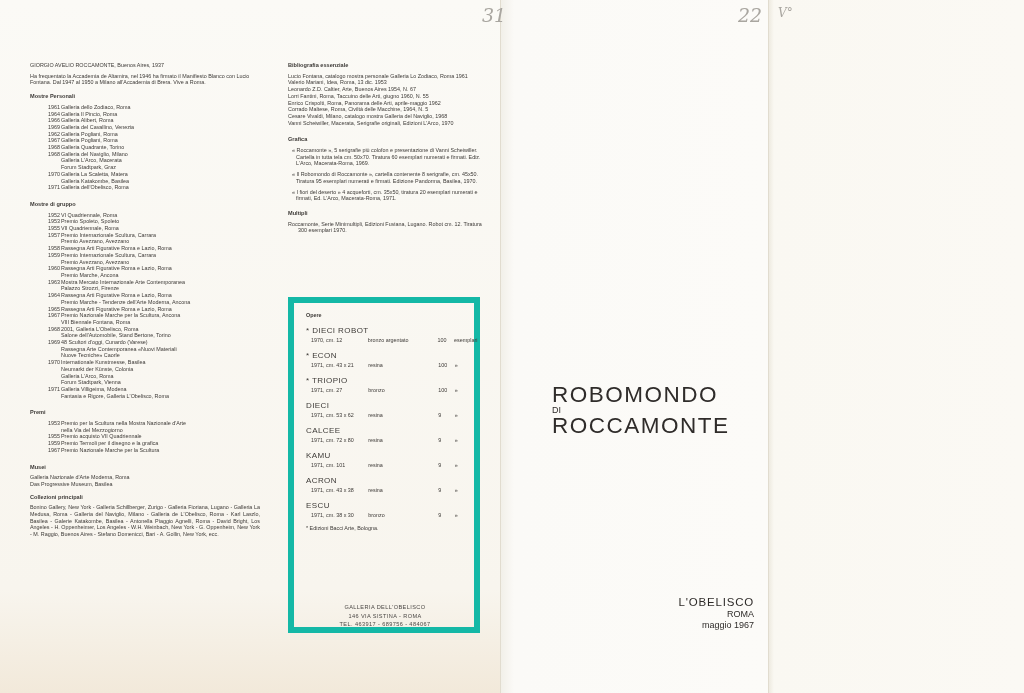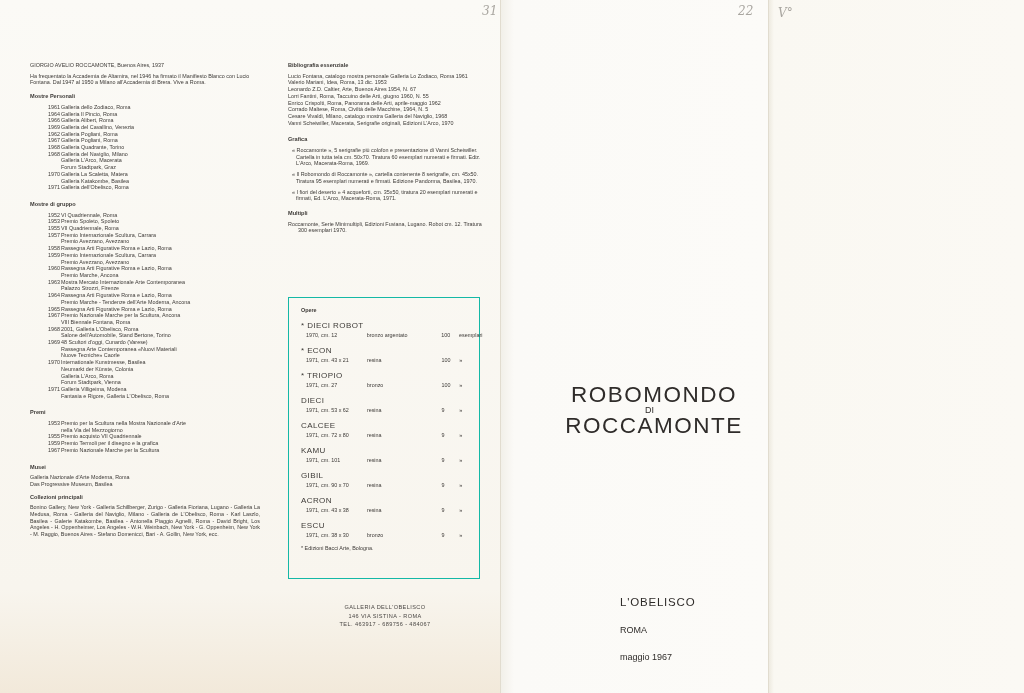--- a/index.html
+++ b/index.html
@@ -6,53 +6,53 @@
   body {
     width:1024px; height:693px; overflow:hidden; position:relative;
     background:#f7f4ec;
     font-family:"Liberation Sans", sans-serif; color:#3a3734;
   }
   .sheet { position:absolute; top:0; bottom:0; }
   .sheet-left { left:0; width:500px; background:linear-gradient(180deg,#fbfaf6 0%,#f8f5ee 85%,#f2e9da 100%); }
   .sheet-mid { left:500px; width:268px; background:linear-gradient(90deg,#f1efe8 0px,#fbfaf7 14px,#fcfbf8 100%); }
   .sheet-right { left:768px; width:256px; background:linear-gradient(90deg,#ece8dd 0px,#faf8f2 6px,#fbf9f4 100%); }
   .fold-line { position:absolute; top:0; bottom:0; width:1px; background:#e1dccf; }
-  .handnote { position:absolute; font-family:"DejaVu Serif", serif; color:#a9a6a0; font-size:12px; font-style:italic; }
+  .handnote { position:absolute; font-family:"DejaVu Serif", serif; color:#a9a6a0; font-size:19px; font-style:italic; }
 
   .col { position:absolute; font-size:5.4px; line-height:6.7px; color:#3d3a37; }
   .col-1 { left:30px; top:62px; width:230px; }
   .col-2 { left:288px; top:62px; width:200px; }
   .head { font-weight:bold; margin:7px 0 4px 0; font-size:5.6px; }
   .para { margin:0 0 2px 0; }
   .entry { display:flex; margin-left:18px; }
   .yr { width:13px; flex:0 0 13px; }
   .entry-text { flex:1; }
   .bib { padding-left:10px; text-indent:-10px; }
   .bul { margin-bottom:4px; padding-left:8px; text-indent:-4px; }
 
   .opere-box {
-    position:absolute; left:288px; top:297px; width:192px; height:282px;
-    border:1px solid #14b8a6; box-sizing:border-box; padding:9px 10px 0 12px;
+    position:absolute; left:288px; top:297px; width:192px; height:336px;
+    border:6px solid #14b8a6; box-sizing:border-box; padding:9px 10px 0 12px;
     font-size:5.4px; color:#3d3a37;
   }
   .opere-title { font-weight:bold; margin-bottom:7px; }
   .work { margin-bottom:6px; }
   .work-name { font-size:8px; letter-spacing:0.4px; line-height:11px; }
   .work-detail { display:flex; margin-left:5px; line-height:8px; }
   .wd-a { width:62px; } .wd-b { width:76px; } .wd-c { width:18px; } .wd-d { width:10px; }
   .opere-note { margin-top:2px; }
 
   .gallery-foot { position:absolute; left:300px; top:603px; width:170px; text-align:center; font-size:5.6px; line-height:8.5px; letter-spacing:0.4px; color:#4a4744; }
 
-  .title-block { position:absolute; left:552px; top:384px; width:204px; text-align:center; color:#2f2c2a; }
+  .title-block { position:absolute; left:552px; top:384px; width:204px; text-align:left; color:#2f2c2a; }
   .title-line { font-size:22.5px; letter-spacing:1.5px; line-height:22px; }
   .title-di { font-size:9px; line-height:9px; margin-right:9px; }
-  .pub-block { position:absolute; left:620px; top:595px; width:134px; text-align:left; color:#2f2c2a; line-height:11px; }
+  .pub-block { position:absolute; left:620px; top:595px; width:134px; text-align:right; color:#2f2c2a; line-height:11px; }
   .pub-name { font-size:11.5px; letter-spacing:0.8px; line-height:14px; }
-  .pub-sm { font-size:9px;margin-top:16px; }
+  .pub-sm { font-size:9px; }
 </style>
 </head>
 <body>
 
 <div class="sheet sheet-left"></div>
 <div class="sheet sheet-mid"></div>
 <div class="sheet sheet-right"></div>
 <div class="fold-line" style="left:500px"></div>
 <div class="fold-line" style="left:768px"></div>
 
@@ -350,29 +350,20 @@
       <div class="work">
         <div class="work-name">KAMU</div>
         <div class="work-detail">
           <span class="wd-a">1971, cm. 101</span>
           <span class="wd-b">resina</span>
           <span class="wd-c">9</span>
           <span class="wd-d">»</span>
         </div>
       </div>
       <div class="work">
-        <div class="work-name">GIBIL</div>
-        <div class="work-detail">
-          <span class="wd-a">1971, cm. 90 x 70</span>
-          <span class="wd-b">resina</span>
-          <span class="wd-c">9</span>
-          <span class="wd-d">»</span>
-        </div>
-      </div>
-      <div class="work">
         <div class="work-name">ACRON</div>
         <div class="work-detail">
           <span class="wd-a">1971, cm. 43 x 38</span>
           <span class="wd-b">resina</span>
           <span class="wd-c">9</span>
           <span class="wd-d">»</span>
         </div>
       </div>
       <div class="work">
         <div class="work-name">ESCU</div>

